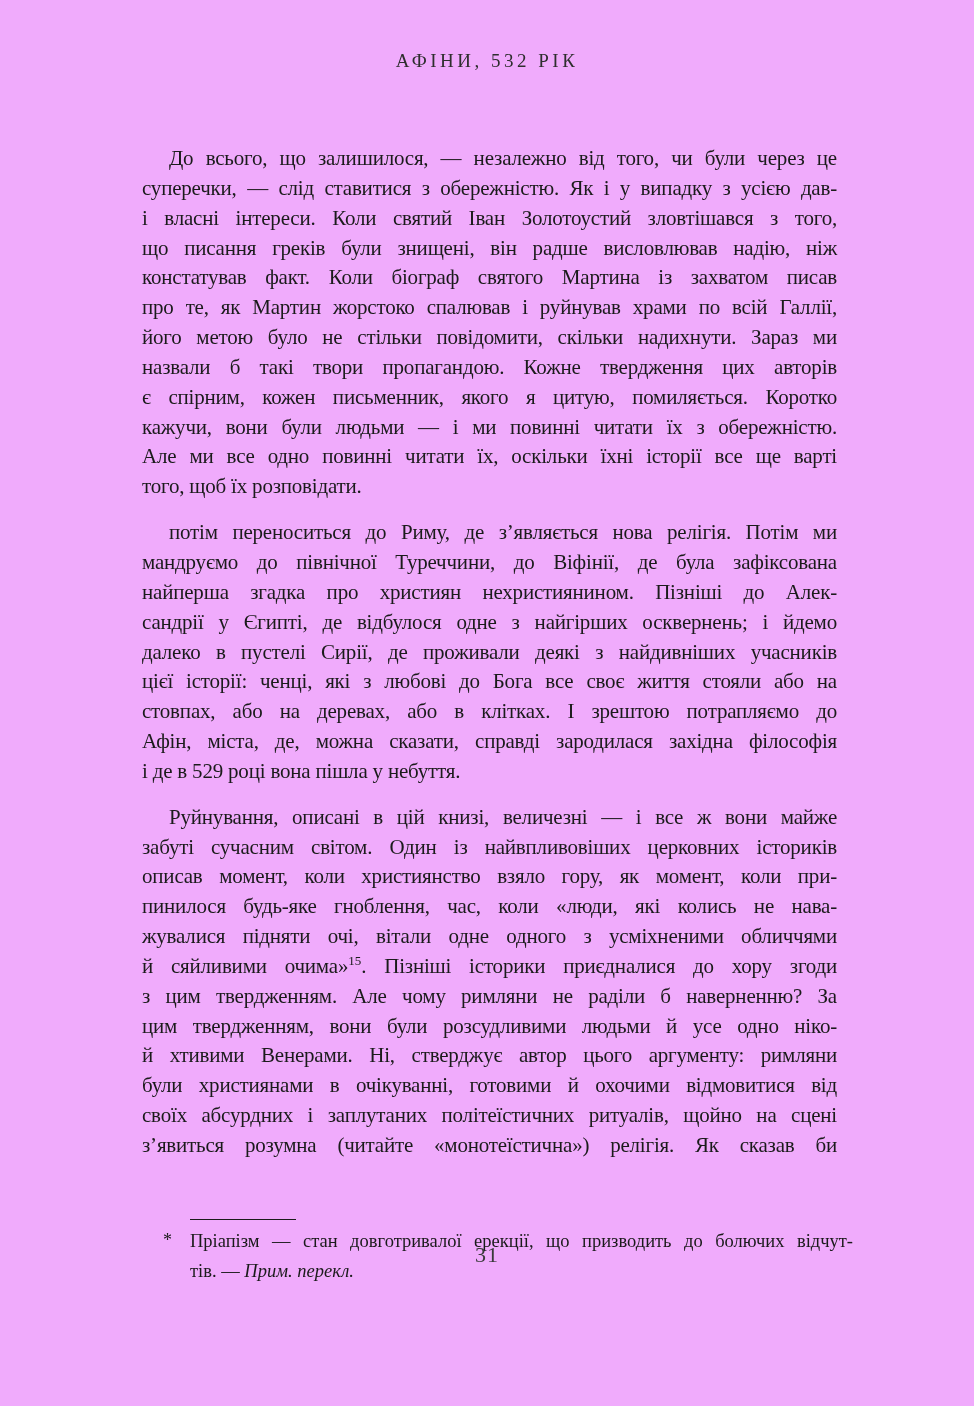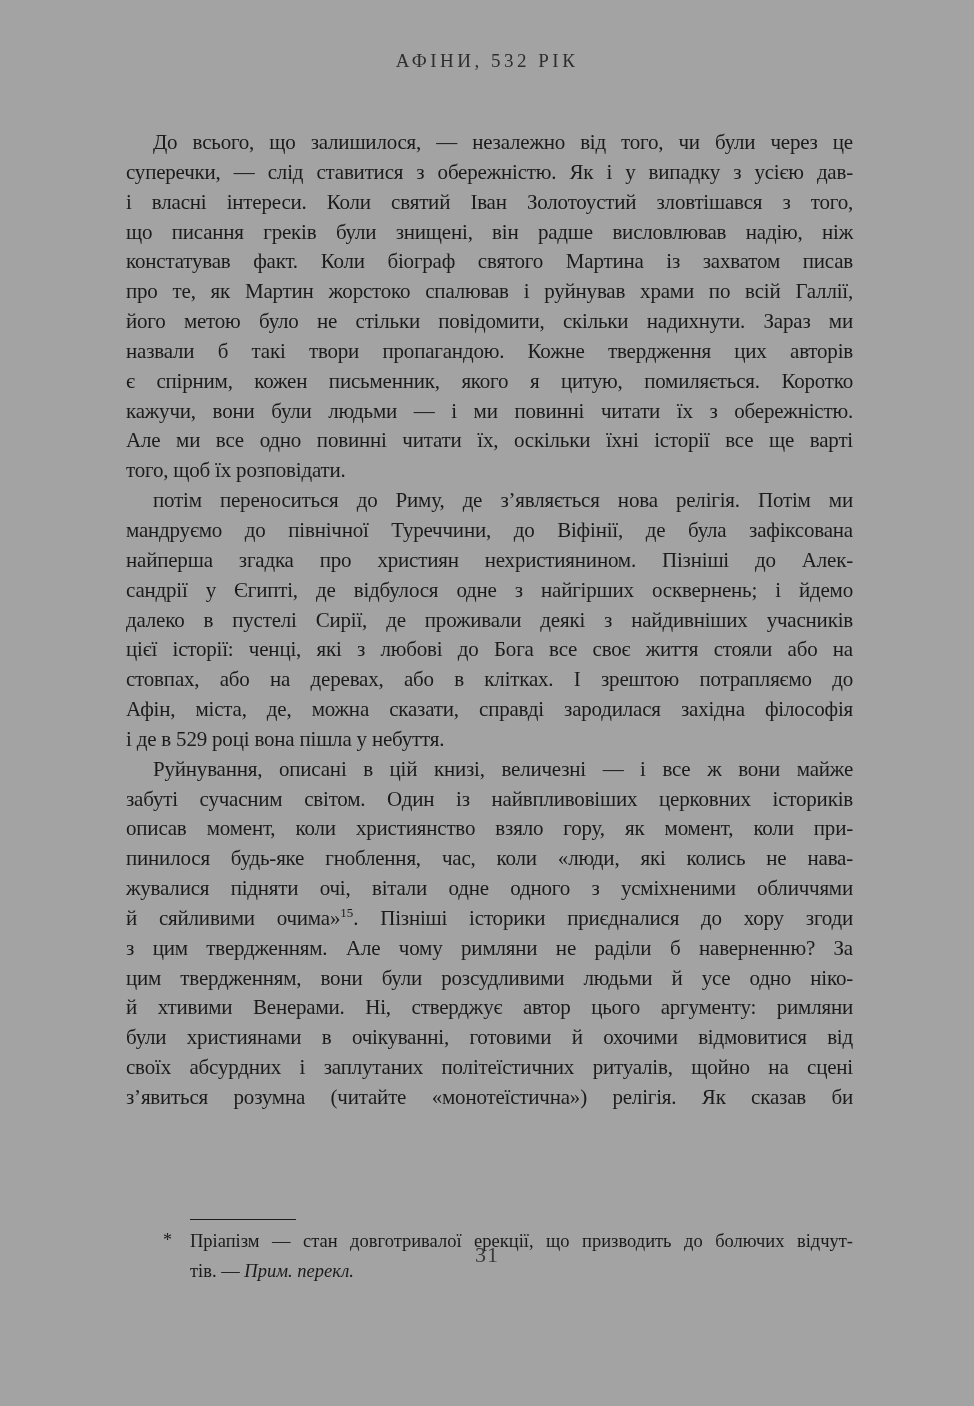--- a/index.html
+++ b/index.html
@@ -1,20 +1,20 @@
 <!DOCTYPE html>
 <html lang="uk"><head>
 <meta charset="utf-8">
 <style>
   html, body { margin: 0; padding: 0; background: #ffffff; }
   .page {
     position: relative;
     width: 974px;
     height: 1406px;
-    background: #a3a3a3;
+    background: #f0abfc;
     font-family: "Liberation Serif", "DejaVu Serif", serif;
     color: #1b1b1b;
     overflow: hidden;
   }
   .running-head {
     position: absolute;
     top: 50px;
     left: 0;
     width: 100%;
     text-align: center;
@@ -23,21 +23,21 @@
     color: #2e2e2e;
   }
   .body-text {
     position: absolute;
     top: 128px;
     left: 126px;
     width: 727px;
     font-size: 21px;
     letter-spacing: -0.2px;
   }
-  .para { margin: 0; padding: 0; }
+  .para { margin: 16px; padding: 0; }
   .line {
     height: 29.85px;
     line-height: 29.85px;
     white-space: nowrap;
     text-align: justify;
     text-align-last: justify;
   }
   .para .line:first-child { text-indent: 27px; }
   .para .line:last-child { text-align-last: left; }
   .para.continues .line:last-child { text-align-last: justify; }

